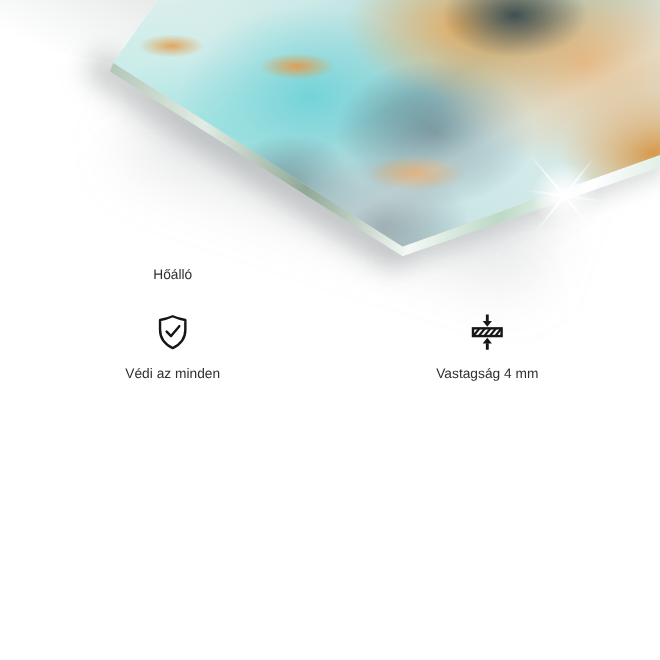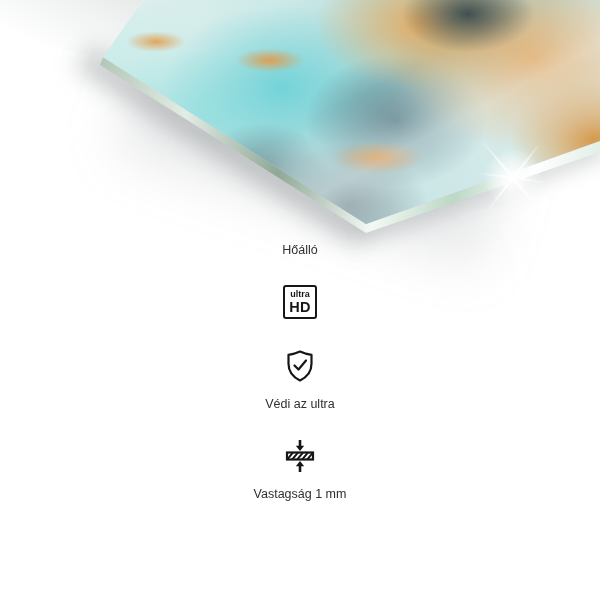--- a/index.html
+++ b/index.html
@@ -82,21 +82,21 @@
   .title {
     margin:10px 40px 0; font-family:"DejaVu Serif", serif; font-weight:400;
     font-size:24px; line-height:34px; color:#151515; letter-spacing:.2px;
   }
   .description {
     margin:13px 32px 0 40px; font-size:12.6px; line-height:26px; color:#3d3d3d;
   }
 
   
   .features {
-    display:grid; grid-template-columns:repeat(1, 1fr);
+    display:grid; grid-template-columns:repeat(2, 1fr);
     row-gap:26px; margin:24px 14px 0;
   }
   .feature { display:flex; flex-direction:column; align-items:center; }
   .feature .icon-box { height:38px; display:flex; align-items:center; justify-content:center; color:#161616; }
   .feature .label { margin-top:12px; font-size:12.5px; color:#2f2f2f; }
 
   .uhd {
     width:34px; height:34px; border:2.6px solid #161616; border-radius:3px;
     display:flex; flex-direction:column; align-items:center; justify-content:center;
     color:#161616;
@@ -159,21 +159,21 @@
       </div>
     </div>
 
     <div class="feature">
       <div class="icon-box">
         <svg class="icon" width="36" height="36" viewBox="0 0 36 36" fill="none" stroke="#161616" stroke-width="2.2" stroke-linecap="round" stroke-linejoin="round">
           <path d="M18 3.5 C22 5.3 25.8 6.3 29.5 6.9 V15.8 C29.5 24 24.4 29.4 18 32.5 C11.6 29.4 6.5 24 6.5 15.8 V6.9 C10.2 6.3 14 5.3 18 3.5 Z"></path>
           <polyline points="12.5,17.5 16.5,21.5 24,12.5"></polyline>
         </svg>
       </div>
-      <div class="label">Védi az ultra</div>
+      <div class="label">Védi az minden</div>
     </div>
 
 
 
     <div class="feature">
       <div class="icon-box">
         <svg class="icon" width="36" height="36" viewBox="0 0 36 36" fill="none">
           <defs>
               <clipPath id="barclip">
                 <rect x="5" y="14.5" width="26" height="7"></rect>
@@ -187,17 +187,17 @@
               <path d="M19 23 L28 12"></path>
             <path d="M24 23 L33 12"></path>
               <path d="M29 23 L38 12"></path>
           </g>
           <line x1="18" y1="2" x2="18" y2="8" stroke="#161616" stroke-width="2.6"></line>
           <polygon points="13.8,7.8 22.2,7.8 18,13" fill="#161616"></polygon>
           <line x1="18" y1="34" x2="18" y2="28" stroke="#161616" stroke-width="2.6"></line>
           <polygon points="13.8,28.2 22.2,28.2 18,23" fill="#161616"></polygon>
         </svg>
       </div>
-      <div class="label">Vastagság 1 mm</div>
+      <div class="label">Vastagság 4 mm</div>
     </div>
 
   </div>
 </div>
 
 </body></html>

